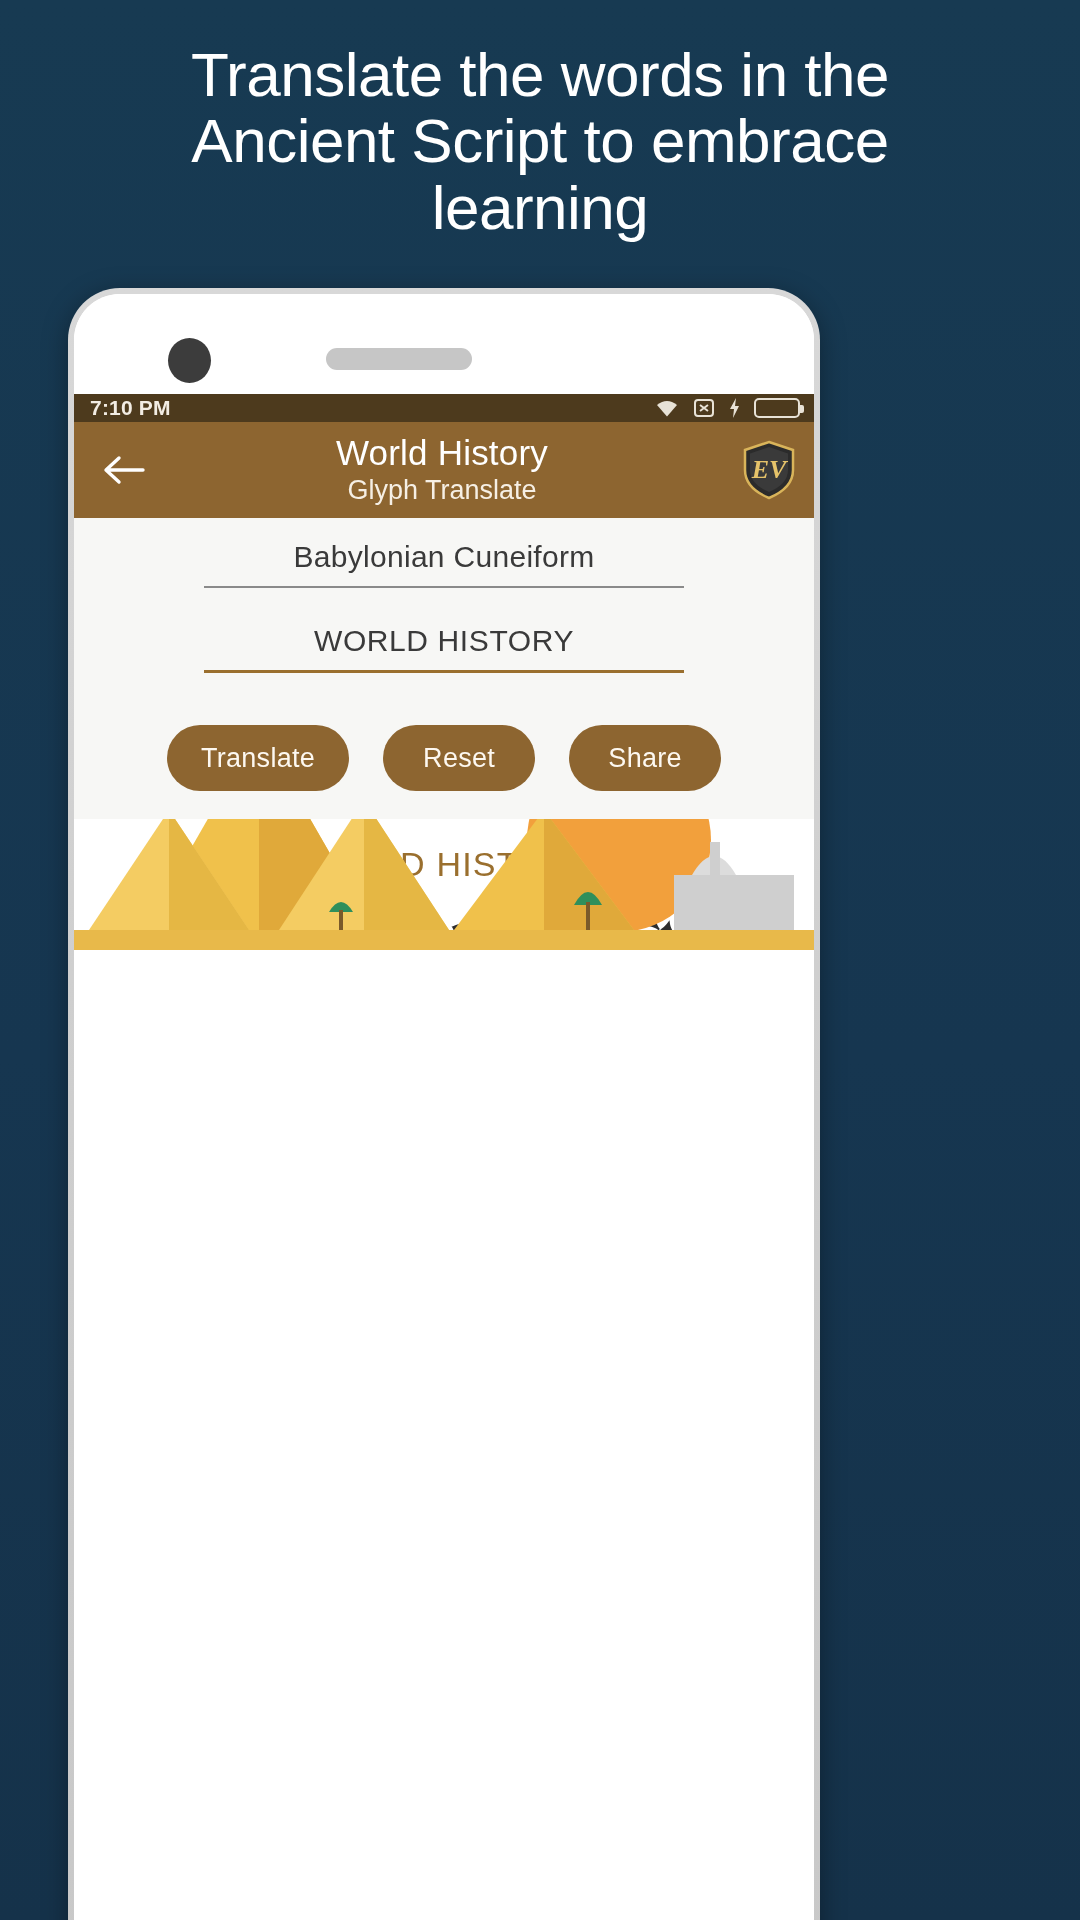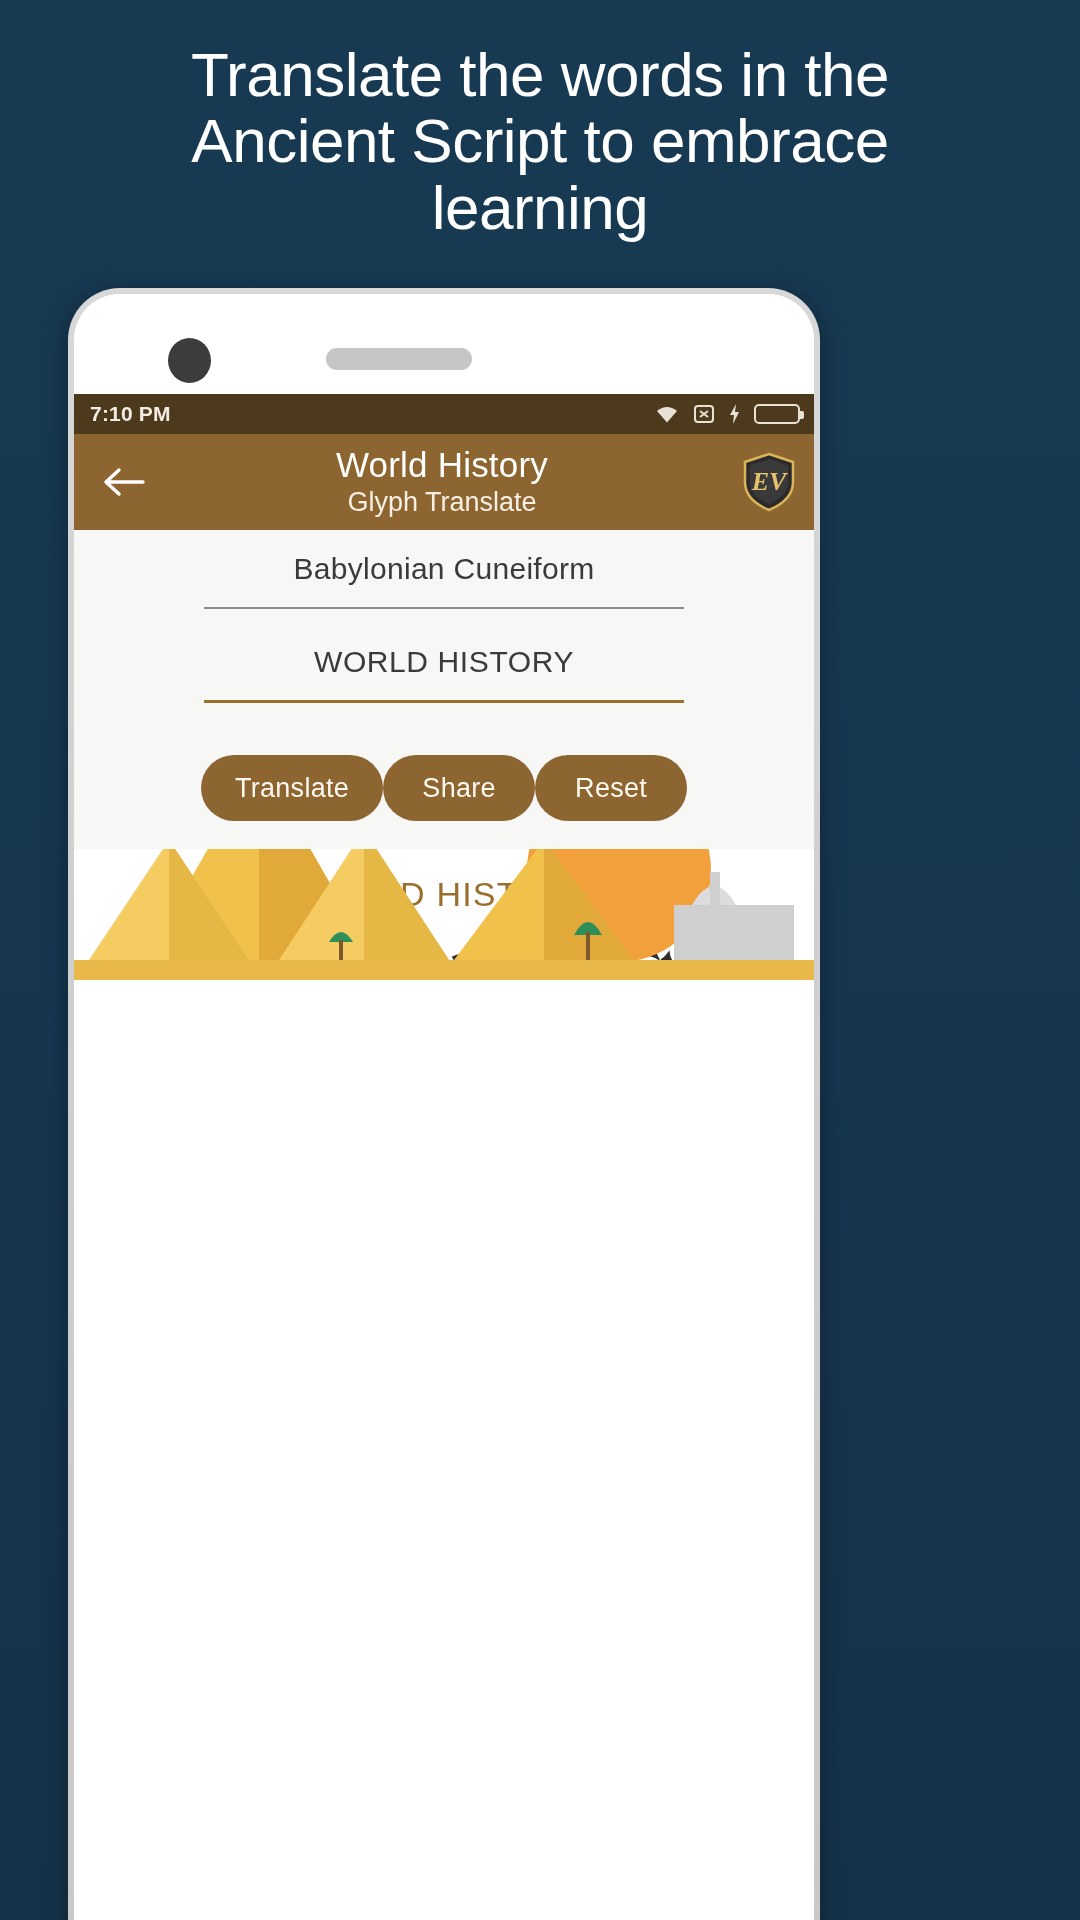--- a/index.html
+++ b/index.html
@@ -60,21 +60,21 @@
   .speaker {
     position:absolute;
     left:252px; top:54px;
     width:146px; height:22px;
     background:#c6c6c6;
     border-radius:11px;
   }
 
   
   .statusbar {
-    height:40px;
+    height:28px;
     background:#4d3a1d;
     display:flex;
     align-items:center;
     justify-content:space-between;
     padding:0 14px 0 16px;
   }
   .status-time {
     color:#f2ece3;
     font-size:21px;
     font-weight:700;
@@ -157,30 +157,31 @@
     text-align:center;
     position:relative;
   }
   .field-lang { padding-bottom:10px; }
   .field-text { margin-top:26px; padding-bottom:8px; }
   .field-value {
     font-size:30px;
     color:#3a3a3a;
     font-weight:300;
     letter-spacing:0.3px;
-    padding-bottom:21px;
+    padding-bottom:12px;
     display:block;
   }
   .field-value.upper { letter-spacing:0.6px; }
   .underline-grey { height:2px; background:#8a8a8a; }
   .underline-brown { height:3px; background:#9a6f2e; }
 
   .btn-row {
     display:flex;
     justify-content:center;
+    gap:34px;
     margin-top:44px;
   }
   .btn {
     background:#8d6530;
     color:#fdf8f0;
     border:none;
     border-radius:34px;
     height:66px;
     font-size:27px;
     font-weight:400;
@@ -285,22 +286,22 @@
           <span class="field-value">Babylonian Cuneiform</span>
           <div class="underline-grey"></div>
         </div>
         <div class="field field-text">
           <span class="field-value upper" placeholder="Enter text">WORLD HISTORY</span>
           <div class="underline-brown"></div>
         </div>
 
         <div class="btn-row">
           <button class="btn">Translate</button>
+          <button class="btn">Reset</button>
           <button class="btn">Share</button>
-          <button class="btn">Reset</button>
         </div>
       </div>
 
       <div class="result-area">
         <div class="result-word">WORLD HISTORY</div>
         <div class="glyph-row">
             <span class="glyph">𒀭</span>
             <span class="glyph">𒆳</span>
             <span class="glyph">𒈪</span>
             <span class="glyph">𒊏</span>

